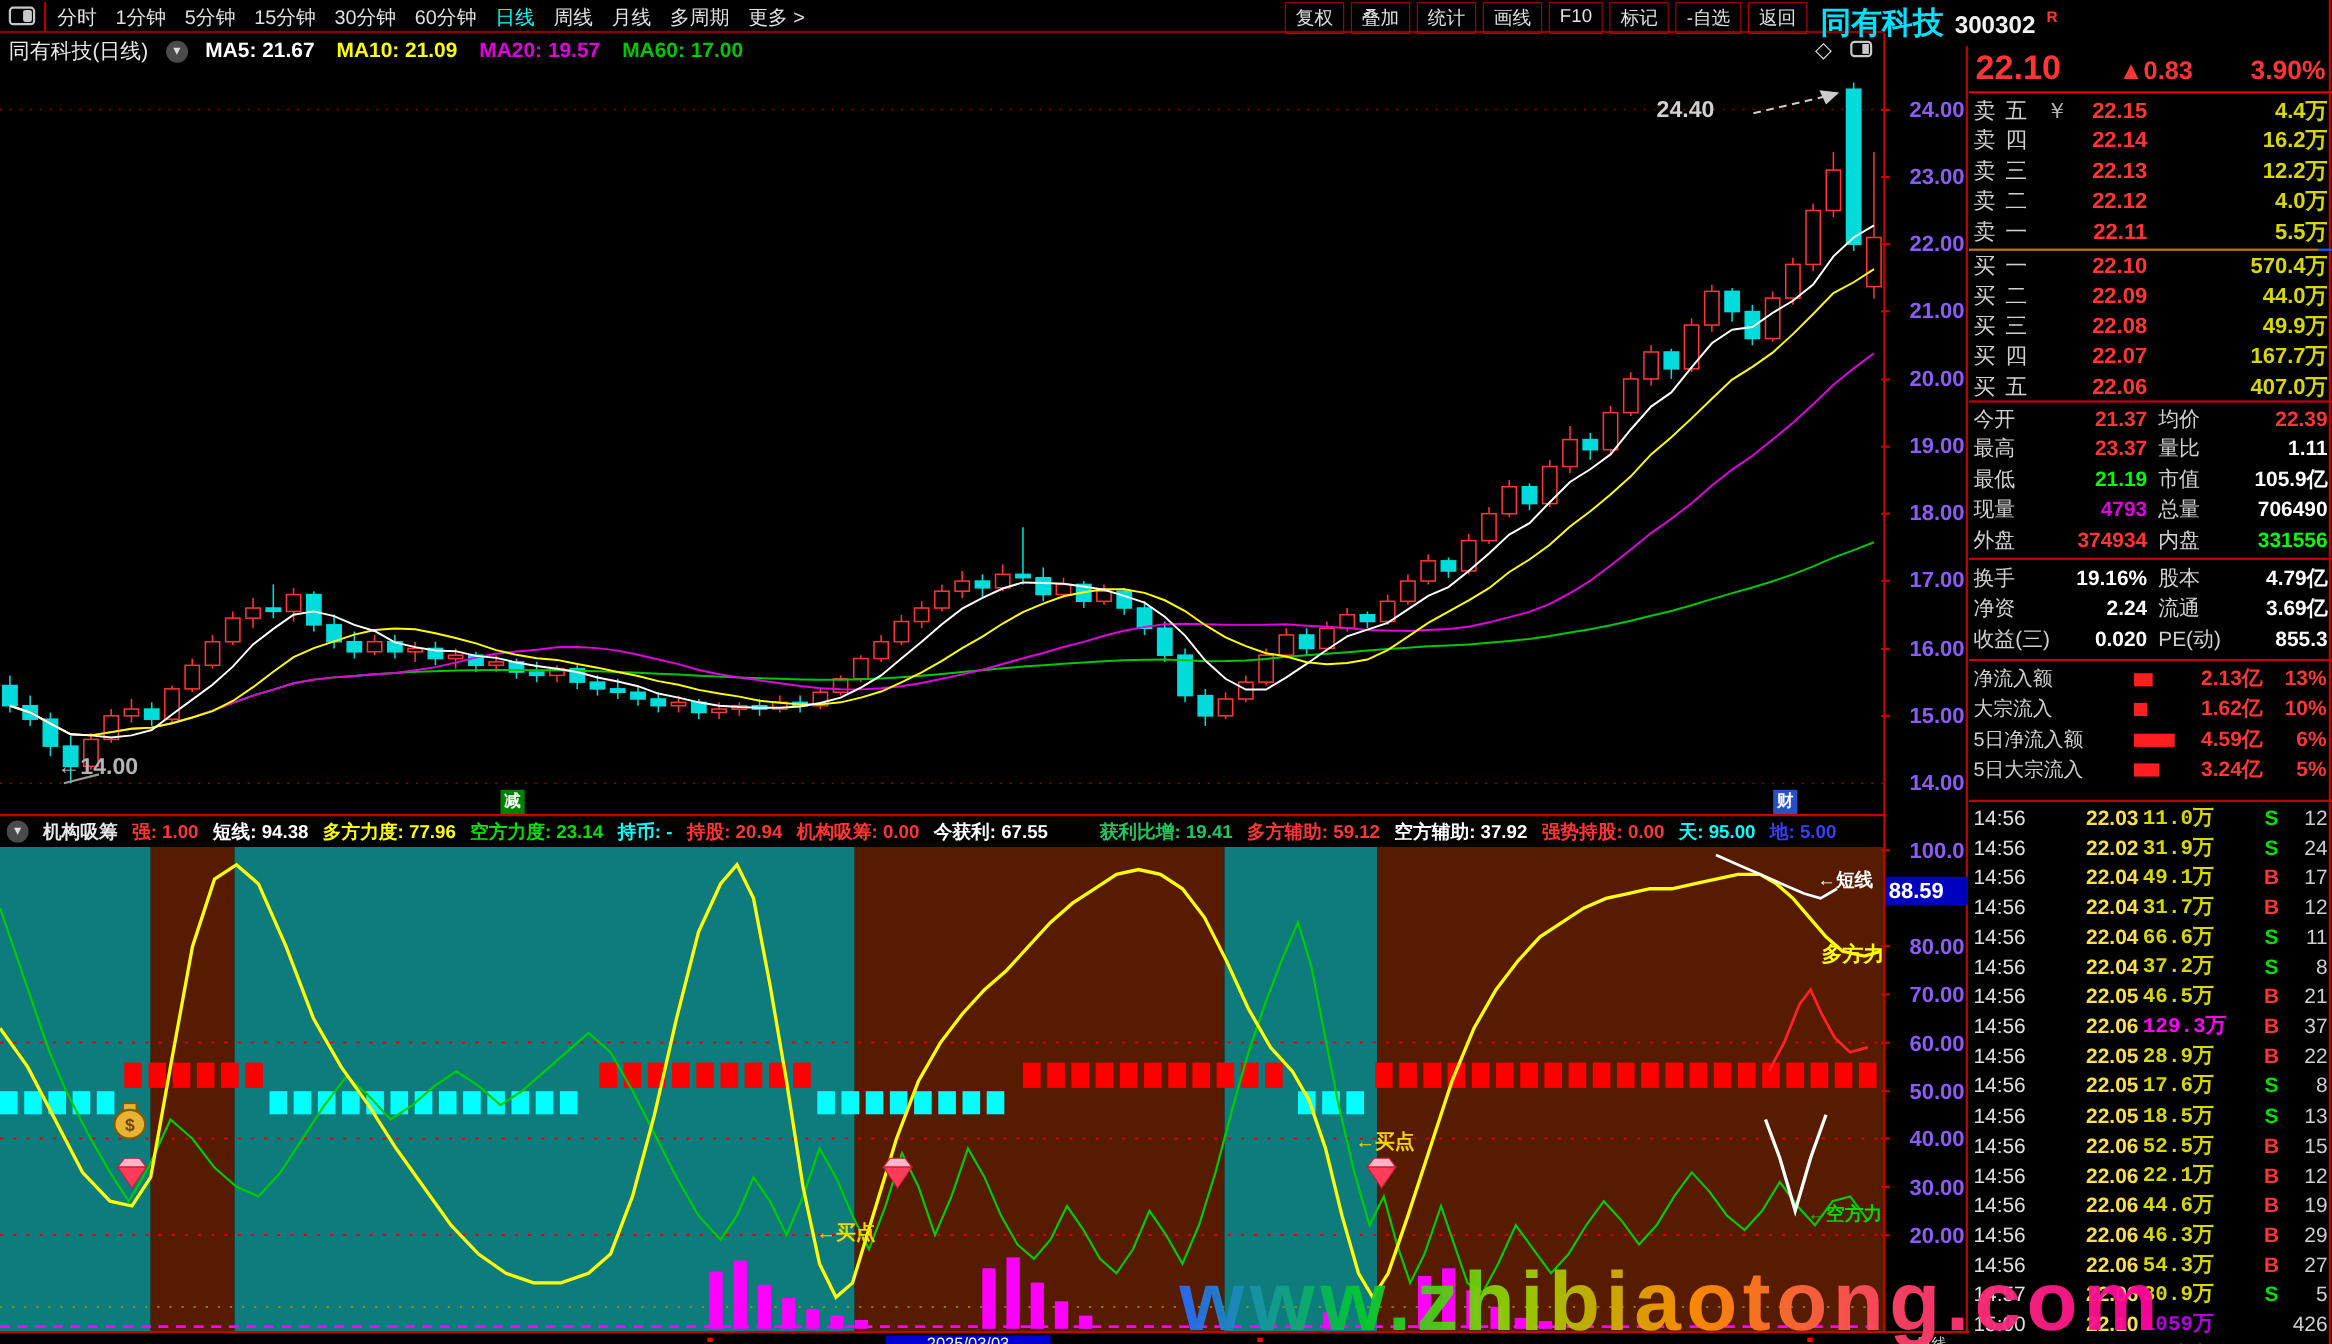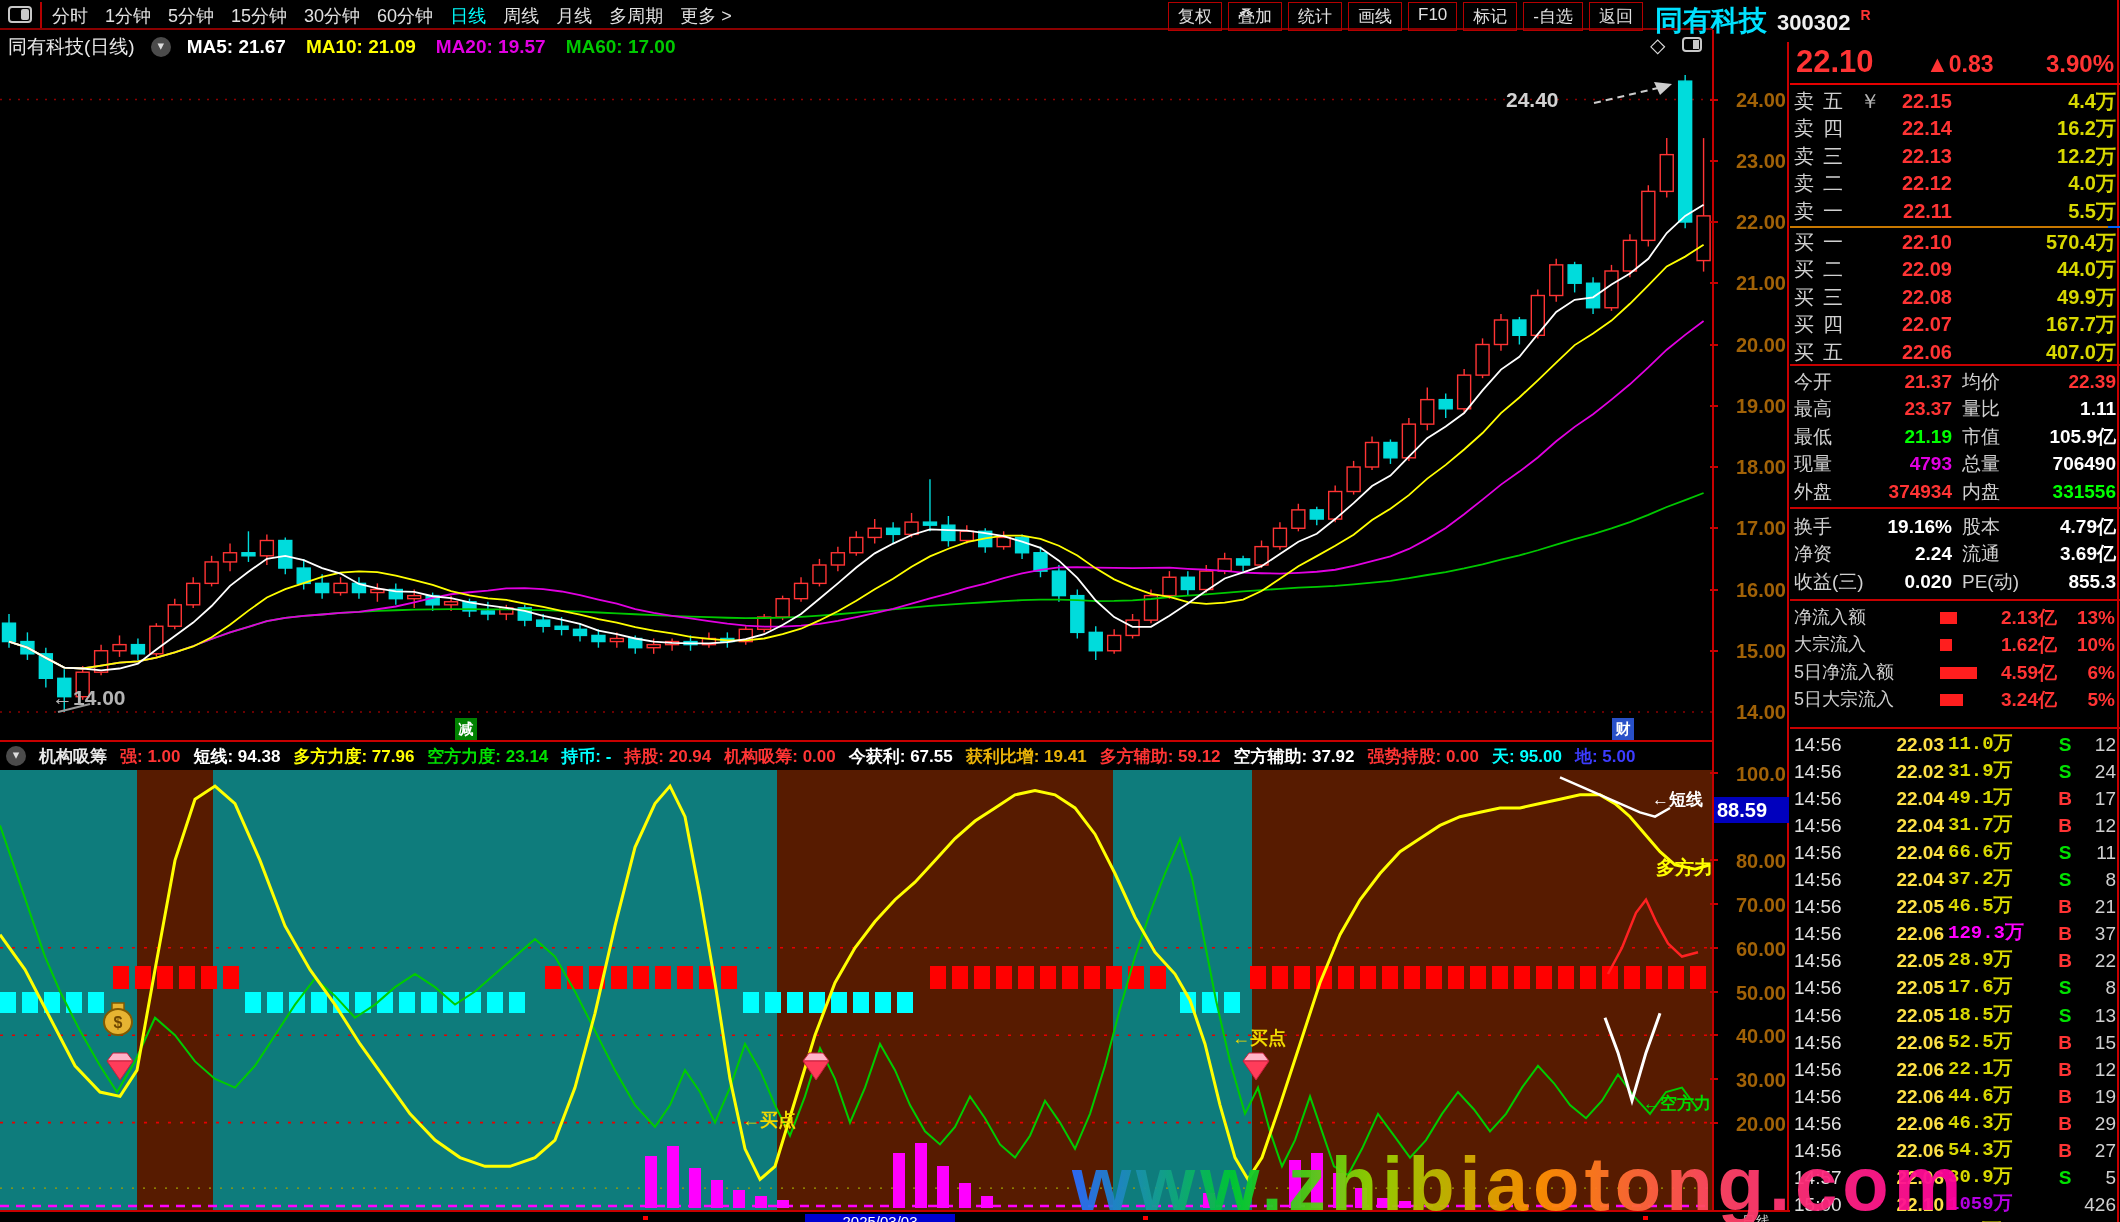--- a/index.html
+++ b/index.html
@@ -21,21 +21,21 @@
   #stock-code{color:#f0f0f0;font-size:22px;font-weight:bold;}
   #stock-flag{color:#ff3434;font-size:14px;font-weight:bold;position:relative;top:-10px;}
   
   #chart-title-row{position:absolute;left:8px;top:34px;display:flex;align-items:center;gap:16px;font-size:19px;color:#e8e8e8;z-index:5;}
   .chev{width:20px;height:20px;border-radius:50%;background:#4b4b4b;color:#ddd;font-size:13px;line-height:18px;text-align:center;}
   .ma{font-weight:bold;}
   
   .vline{position:absolute;width:2px;background:#c80000;}
   .hline{position:absolute;height:2px;background:#c80000;}
   #price-axis{position:absolute;left:1716px;top:0;width:70px;height:1222px;}
-  .paxis-label{position:absolute;right:0;width:70px;text-align:right;color:#a16207;font-size:20px;font-weight:bold;}
+  .paxis-label{position:absolute;right:0;width:70px;text-align:right;color:#8b5cf6;font-size:20px;font-weight:bold;}
   .paxis-tick{position:absolute;left:-6px;width:8px;height:2px;background:#c80000;}
   #ind-axis{position:absolute;left:1716px;top:0;width:70px;height:1222px;}
   #ind-current{position:absolute;left:1714px;top:797px;width:75px;height:26px;background:#0000be;color:#fff;
     font-size:20px;font-weight:bold;line-height:26px;padding-left:3px;z-index:4;}
   
   #ind-header{position:absolute;left:6px;top:744px;width:1705px;height:24px;display:flex;align-items:center;gap:13px;
     font-size:17px;font-weight:bold;white-space:nowrap;overflow:hidden;}
   #ind-title{color:#e8e8e8;}
   
   .anno{position:absolute;font-weight:bold;white-space:nowrap;z-index:6;}
@@ -495,21 +495,21 @@
     <span id="ind-title">机构吸筹</span>
     <span id="ind-params" style="display:flex;gap:13px;">
         <span style="color: rgb(255, 52, 52);">强: 1.00</span>
         <span style="color: rgb(255, 255, 255);">短线: 94.38</span>
         <span style="color: rgb(255, 255, 0);">多方力度: 77.96</span>
         <span style="color: rgb(0, 225, 0);">空方力度: 23.14</span>
         <span style="color: rgb(0, 255, 255);">持币: -</span>
         <span style="color: rgb(255, 52, 52);">持股: 20.94</span>
         <span style="color: rgb(255, 52, 52);">机构吸筹: 0.00</span>
         <span style="color: rgb(255, 255, 255);">今获利: 67.55</span>
-        <span style="color: #eab308;">获利比增: 19.41</span>
+        <span style="color: #22c55e; margin-left: 34px;">获利比增: 19.41</span>
         <span style="color: rgb(255, 52, 52);">多方辅助: 59.12</span>
         <span style="color: rgb(255, 255, 255);">空方辅助: 37.92</span>
         <span style="color: rgb(255, 52, 52);">强势持股: 0.00</span>
         <span style="color: rgb(0, 255, 255);">天: 95.00</span>
         <span style="color: rgb(60, 60, 255);">地: 5.00</span>
       </span>
   </div>
 
   <div class="anno" id="lab-short">←短线</div>
   <div class="anno" id="lab-bull">多方力</div>

